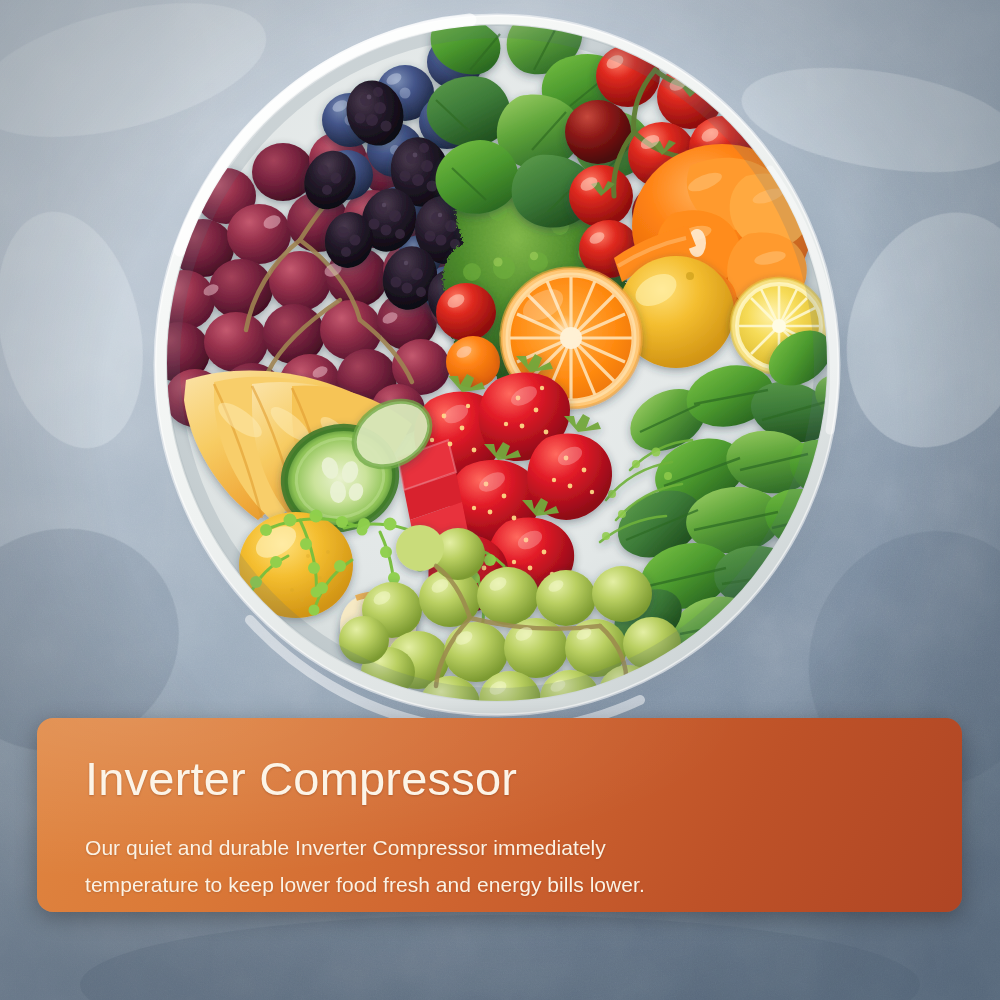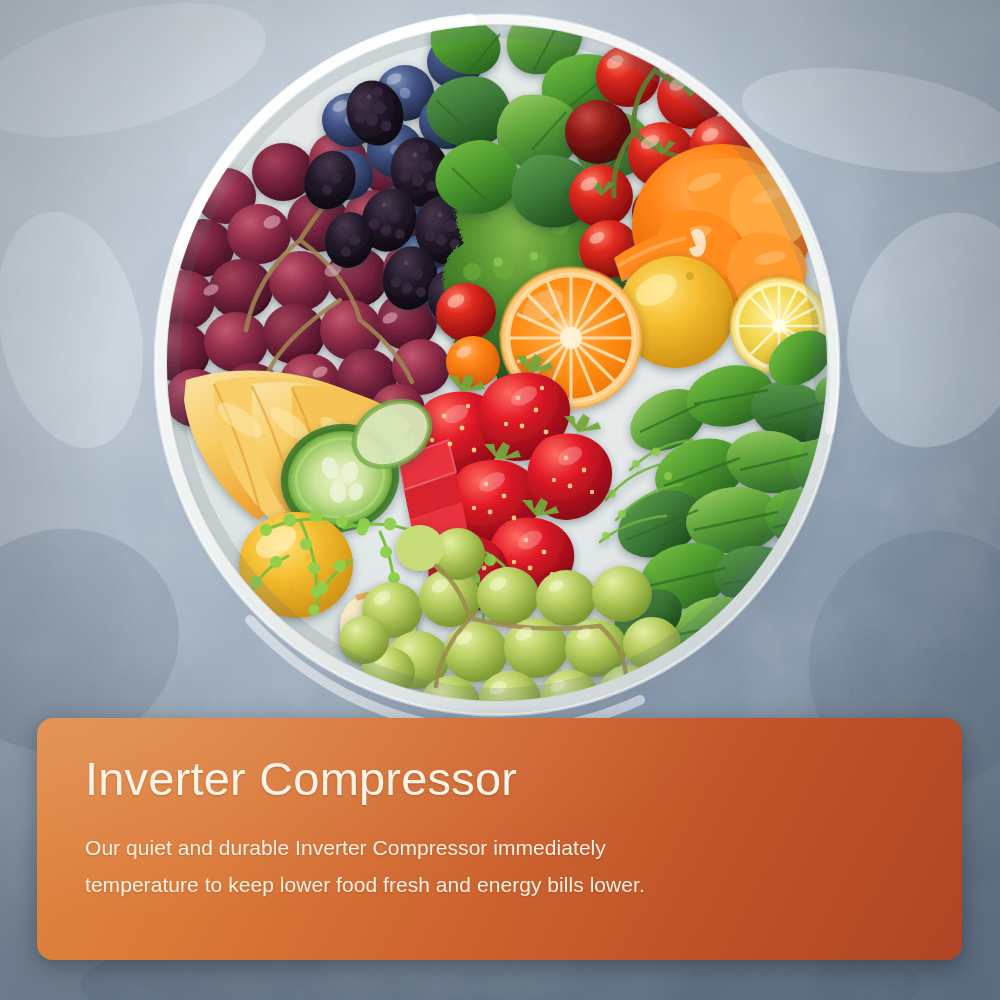--- a/index.html
+++ b/index.html
@@ -10,21 +10,21 @@
   
   #bg{position:absolute;inset:0;}
   #bgsvg{position:absolute;inset:0;width:1000px;height:1000px;display:block;}
 
   
   #photo{position:absolute;left:0;top:0;width:1000px;height:1000px;}
   #platter{position:absolute;left:0;top:0;width:1000px;height:1000px;display:block;}
 
   
   #card{
-    position:absolute;left:37px;top:718px;width:925px;height:242px;
+    position:absolute;left:37px;top:718px;width:925px;height:194px;
     border-radius:16px;
     background:
       linear-gradient(118deg,#E08641 0%,#DB7A38 22%,#CF6530 48%,#BE5228 74%,#AF4524 100%);
     box-shadow:0 6px 22px rgba(0,0,0,.30);
     overflow:hidden;
   }
   #card::after{
     content:"";position:absolute;inset:0;border-radius:16px;
     background:radial-gradient(120% 150% at 10% 0%,rgba(255,255,255,.13) 0%,rgba(255,255,255,0) 55%);
     pointer-events:none;

